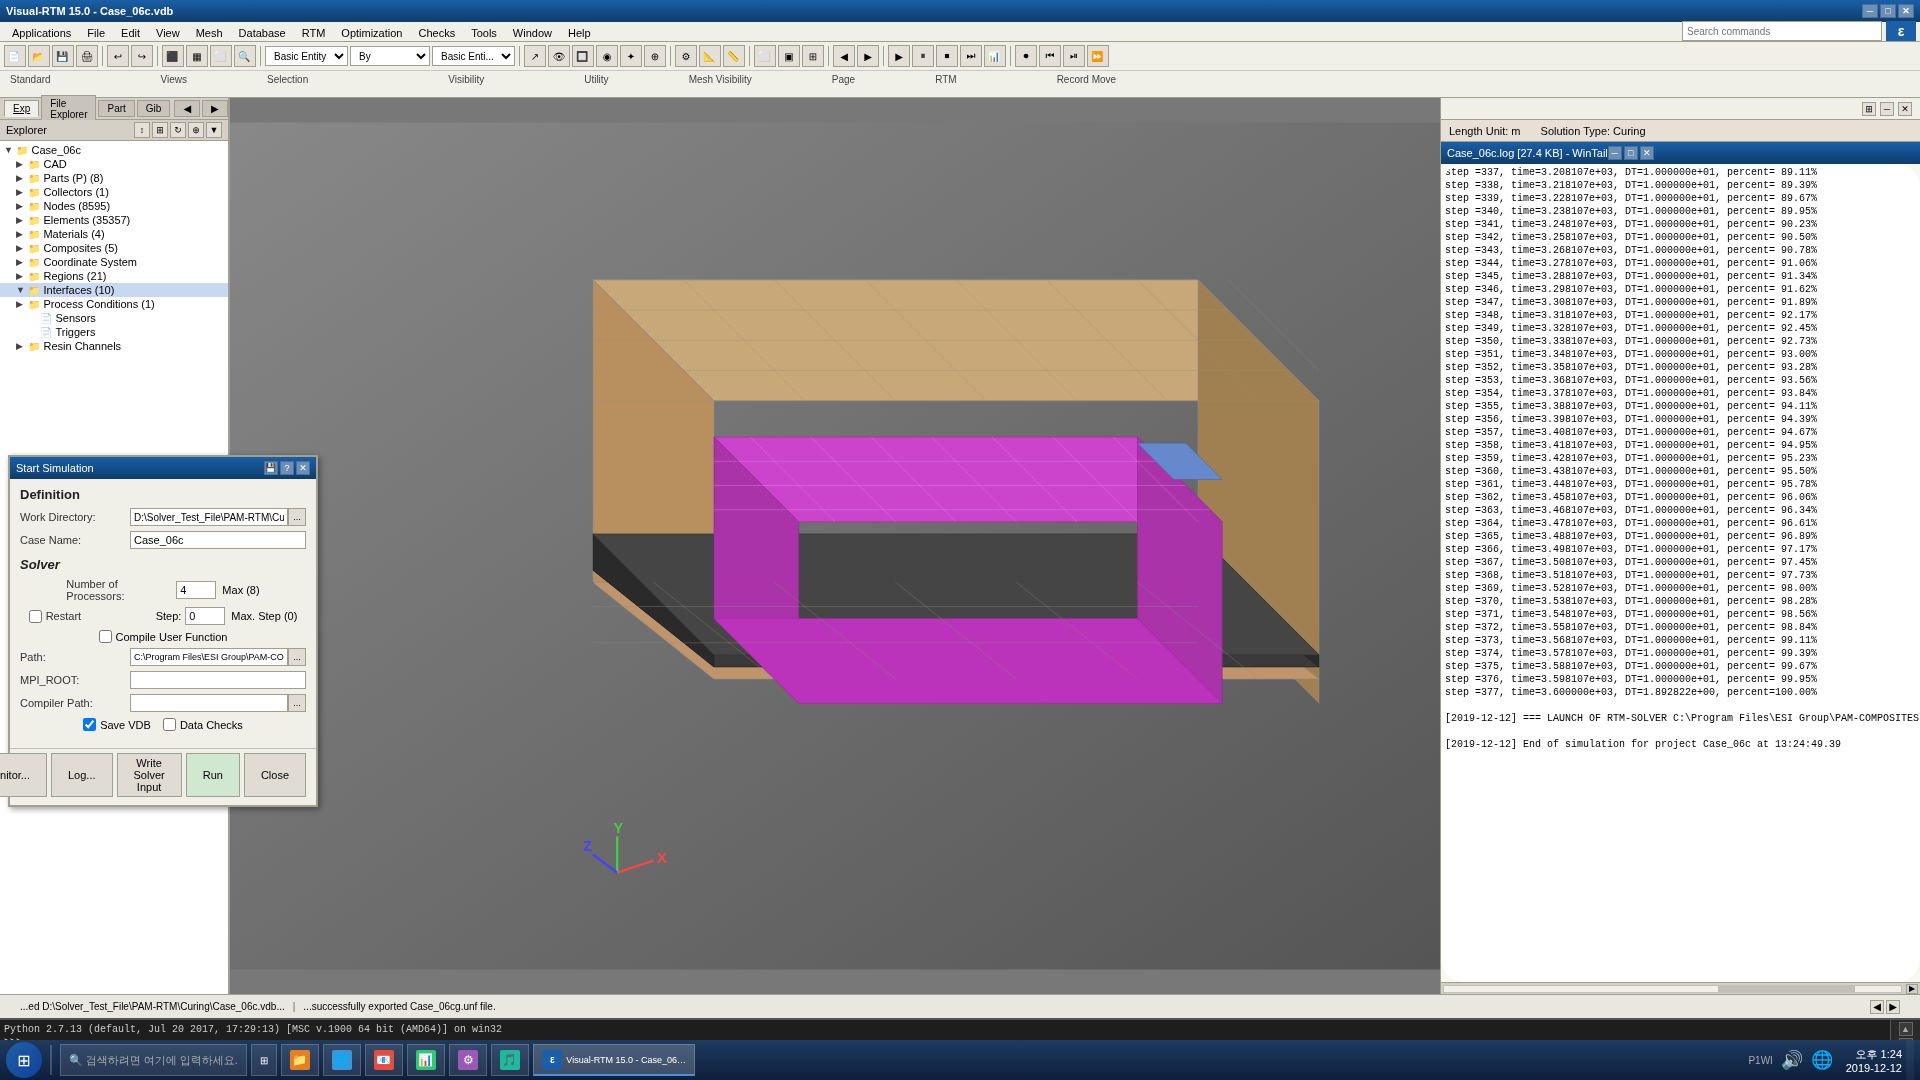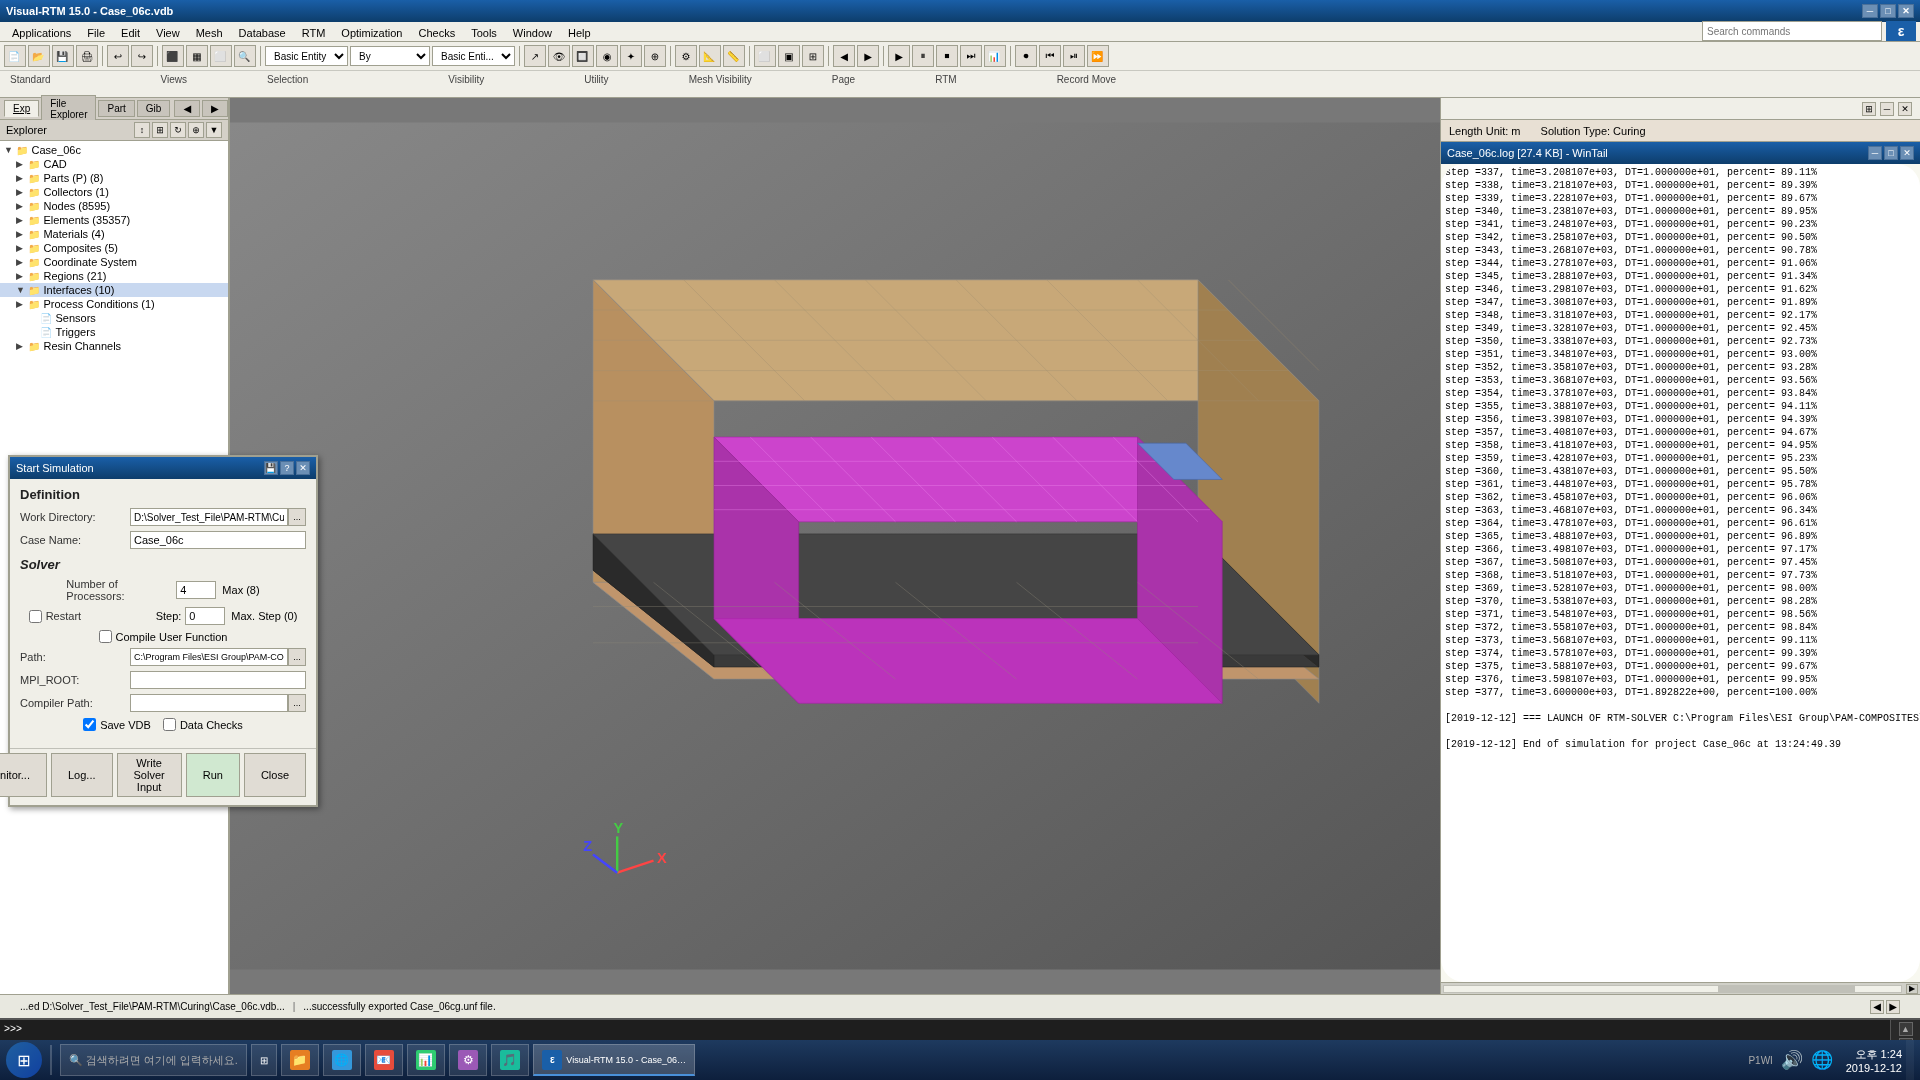--- a/index.html
+++ b/index.html
@@ -160,21 +160,21 @@
       border-left: 1px solid #a0a090;
       display: flex;
       flex-direction: column;
     }
     #log-titlebar {
       height: 22px;
       background: linear-gradient(to bottom, #1a5fa8, #0d3d6b);
       color: white;
       display: flex;
       align-items: center;
-      justify-content: space-between;
+      justify-content: flex-start;
       padding: 3px 6px;
       font-size: 11px;
     }
     #log-titlebar .log-controls { display: flex; gap: 2px; }
     .log-btn {
       width: 14px; height: 14px;
       background: #6b8fb5;
       border: 1px solid #4a7099;
       color: white;
       font-size: 9px;
@@ -373,21 +373,21 @@
   <span class="menu-item">View</span>
   <span class="menu-item">Mesh</span>
   <span class="menu-item">Database</span>
   <span class="menu-item">RTM</span>
   <span class="menu-item">Optimization</span>
   <span class="menu-item">Checks</span>
   <span class="menu-item">Tools</span>
   <span class="menu-item">Window</span>
   <span class="menu-item">Help</span>
   <div style="flex:1"></div>
-  <input type="text" class="toolbar-dropdown" style="width: 180px;" placeholder="Search commands">
+  <input type="text" class="toolbar-dropdown" style="width: 200px;" placeholder="Search commands">
   <div style="width:30px; height:20px; background:#1a5fa8; display:flex;align-items:center;justify-content:center;color:white;font-size:14px;font-weight:bold; margin-left:4px;">ε</div>
 </div>
 
 <div id="toolbar">
   <div id="toolbar-row1">
 
     <div class="toolbar-btn">📄</div>
     <div class="toolbar-btn">📂</div>
     <div class="toolbar-btn">💾</div>
     <div class="toolbar-btn">🖨</div>
@@ -751,20 +751,21 @@
   <div style="flex:1;"></div>
   <div style="display:flex; gap:2px;">
     <div class="toolbar-btn" style="width:14px;height:14px;">◀</div>
     <div class="toolbar-btn" style="width:14px;height:14px;">▶</div>
   </div>
 </div>
 
 <div style="display:flex; height:100px; background:#1e1e1e; border-top:2px solid #555;">
 
   <div style="flex:1; display:flex; flex-direction:column; padding:4px; font-family:'Courier New',monospace; font-size:10px; color:#ccc;">
+    <div style="color:#ccc; margin-bottom:2px;">Python 2.7.13 (default, Jul 20 2017, 17:29:13) [MSC v.1900 64 bit (AMD64)] on win32</div>
     <div style="display:flex; gap:4px; align-items:center;">
       <span style="color:#fff;">&gt;&gt;&gt;</span>
       <input type="text" style="flex: 1 1 0%; background: rgb(30, 30, 30); border: none; color: rgb(204, 204, 204); font-family: &quot;Courier New&quot;, monospace; font-size: 10px; outline: none;">
     </div>
   </div>
 
   <div style="width:30px; background:#2a2a2a; border-left:1px solid #555; display:flex; flex-direction:column; align-items:center; padding:2px; gap:2px;">
     <div style="width:14px;height:14px;background:#3a3a3a;border:1px solid #666;display:flex;align-items:center;justify-content:center;color:#aaa;font-size:9px;">▲</div>
     <div style="width:14px;height:14px;background:#3a3a3a;border:1px solid #666;display:flex;align-items:center;justify-content:center;color:#aaa;font-size:9px;">▼</div>
   </div>

